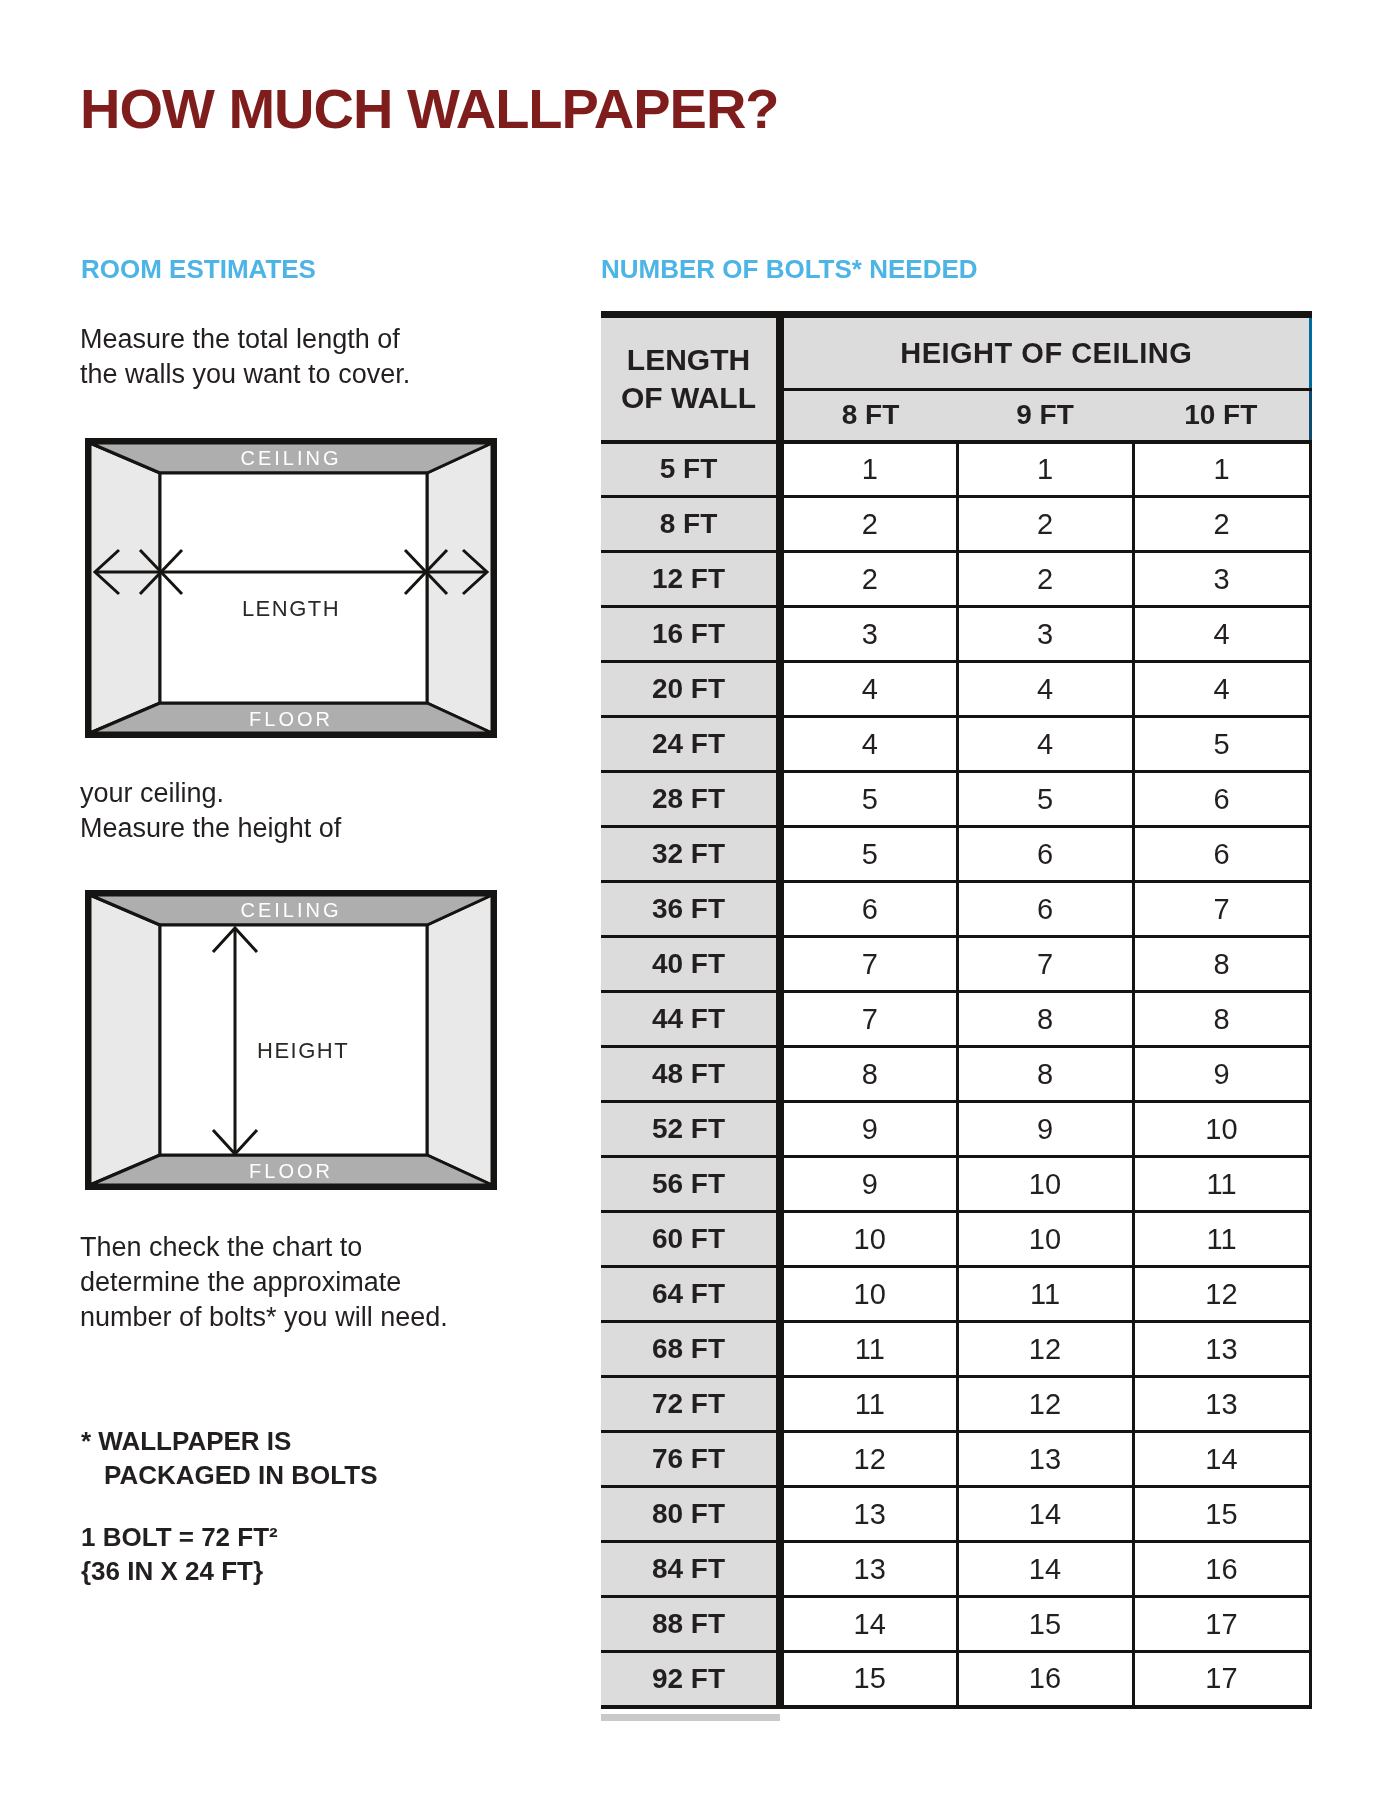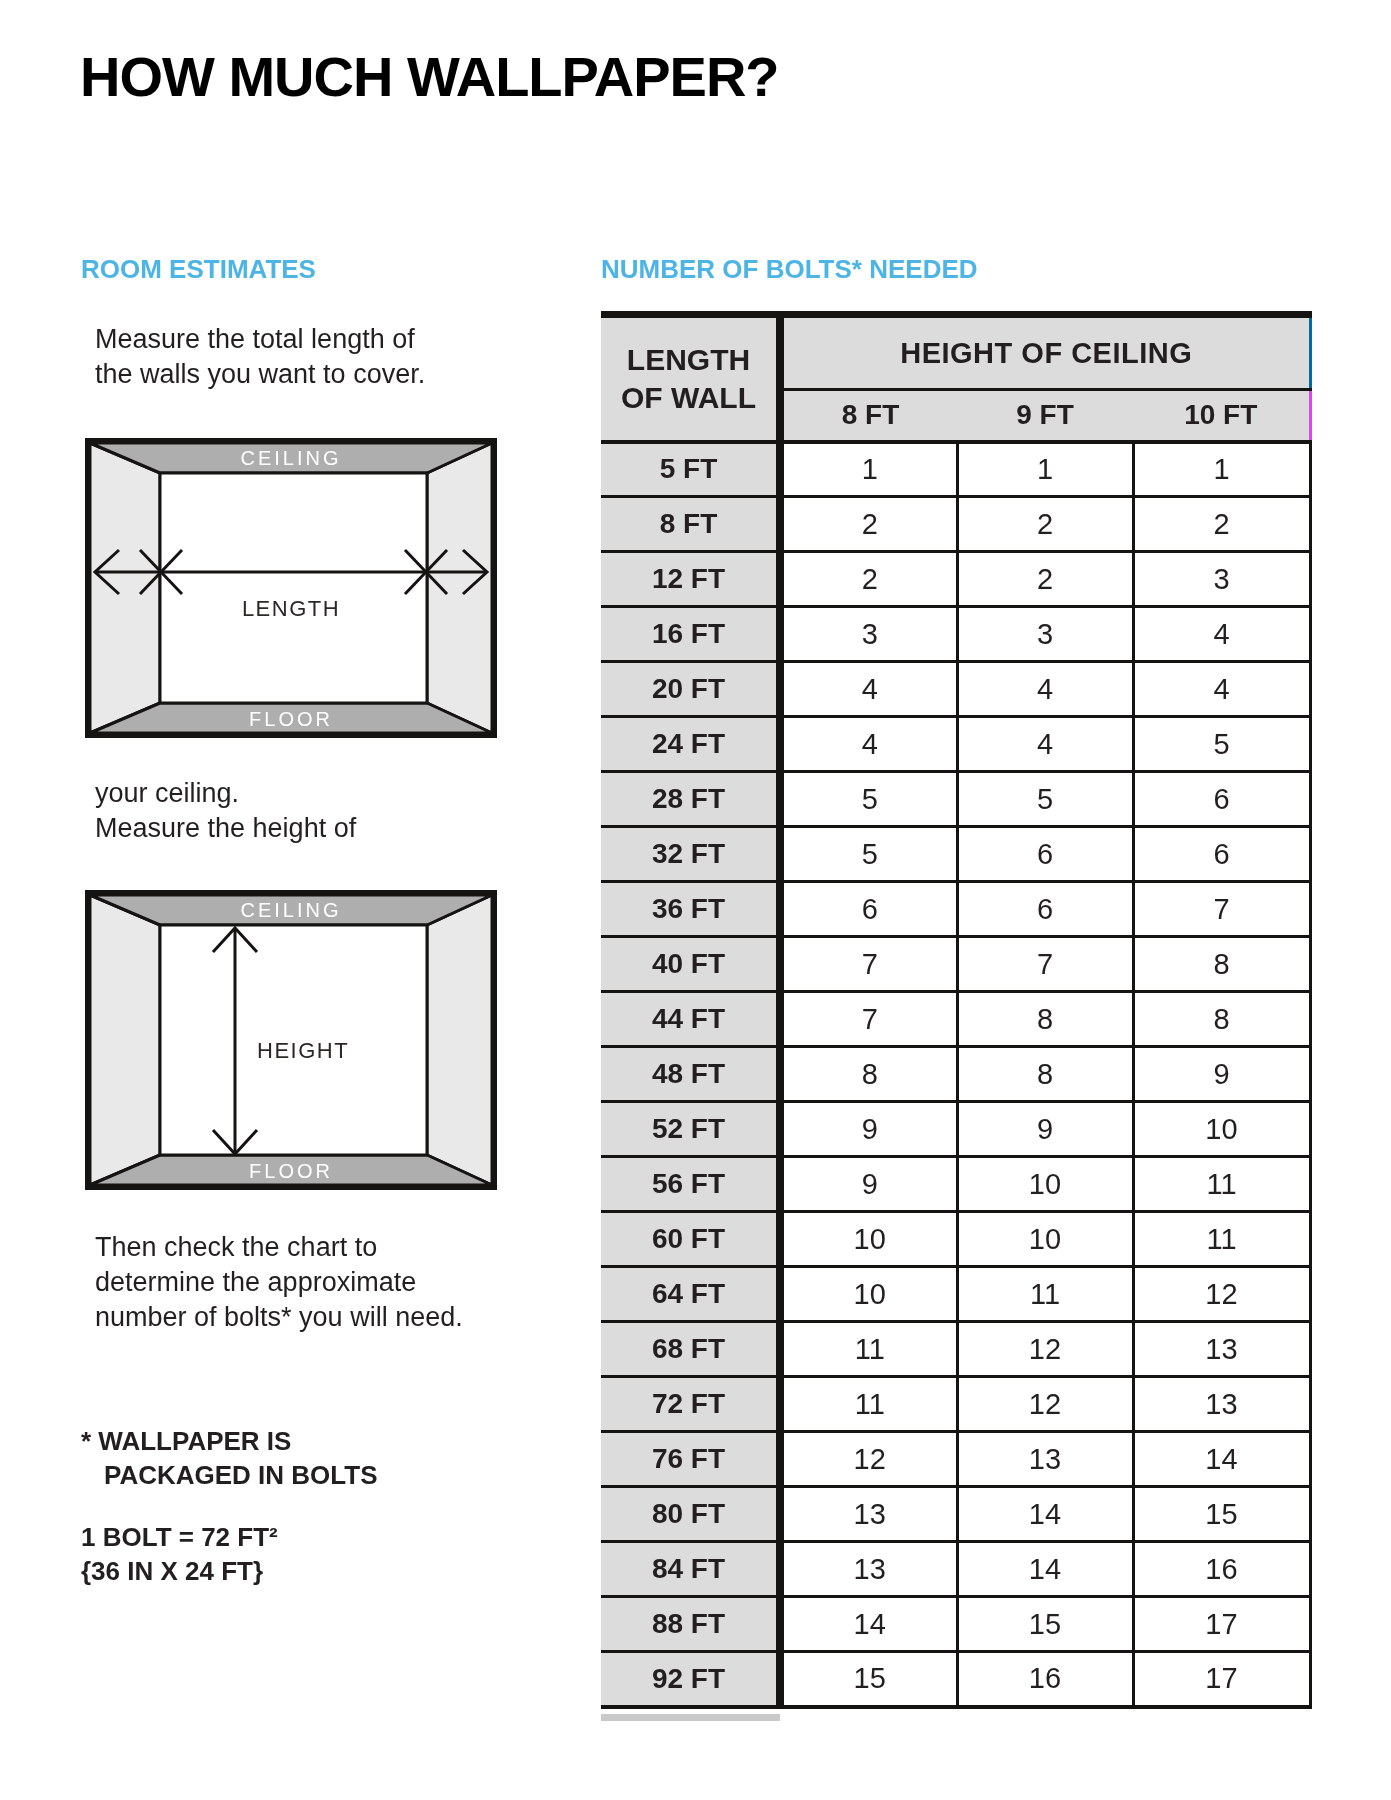--- a/index.html
+++ b/index.html
@@ -6,31 +6,31 @@
   .page{
     position:relative;
     width:1391px;height:1800px;
     background:#ffffff;
     font-family:"Liberation Sans","DejaVu Sans",sans-serif;
     color:#231f20;
     overflow:hidden;
   }
   .abs{position:absolute;}
   .title{
-    left:80px;top:44px;
+    left:80px;top:76px;
     font-size:56px;font-weight:700;letter-spacing:-1px;
-    color:#000000;
+    color:#7f1d1d;
   }
   .section-heading{
     font-size:26px;font-weight:700;color:#4db4e6;letter-spacing:0;
   }
   .room-estimates{left:81px;top:254px;}
   .bolts-heading{left:601px;top:254px;width:709px;text-align:left;}
   .para{
-    left:95px;width:440px;
+    left:80px;width:440px;
     font-size:27px;line-height:35px;color:#231f20;
   }
   .para1{top:322px;}
   .para2{top:776px;}
   .para3{top:1230px;}
   .footnote{
     left:81px;top:1424px;
     font-size:26px;line-height:34px;font-weight:700;color:#231f20;
   }
   .footnote .indent{padding-left:23px;}
@@ -68,21 +68,21 @@
     border-right:3px solid #0369a1;
     font-size:29px;font-weight:700;letter-spacing:0.5px;
     height:70px;
   }
   tr.subrow{height:52px;}
   th.sub{
     background:#dcdcdc;
     border-bottom:4px solid #161413;
     font-size:28px;font-weight:700;
   }
-  th.sub:last-child{border-right:3px solid #d946ef;text-align:center;}
+  th.sub:last-child{border-right:3px solid #0c4a6e;text-align:center;}
   tbody tr{height:55px;}
   tbody th{
     background:#dcdcdc;
     border-right:8px solid #161413;
     border-bottom:3px solid #161413;
     font-size:28px;font-weight:700;
   }
   tbody td{
     background:#ffffff;
     border:3px solid #161413;

